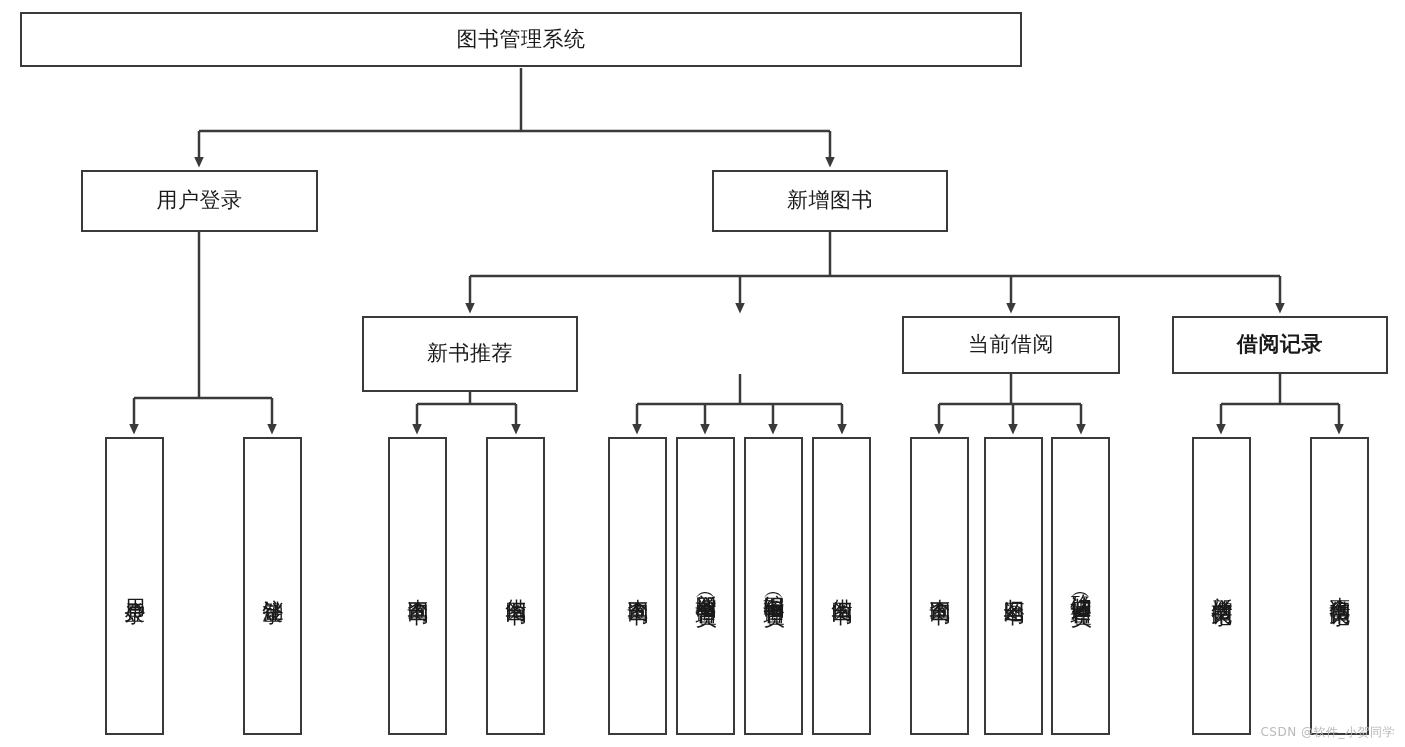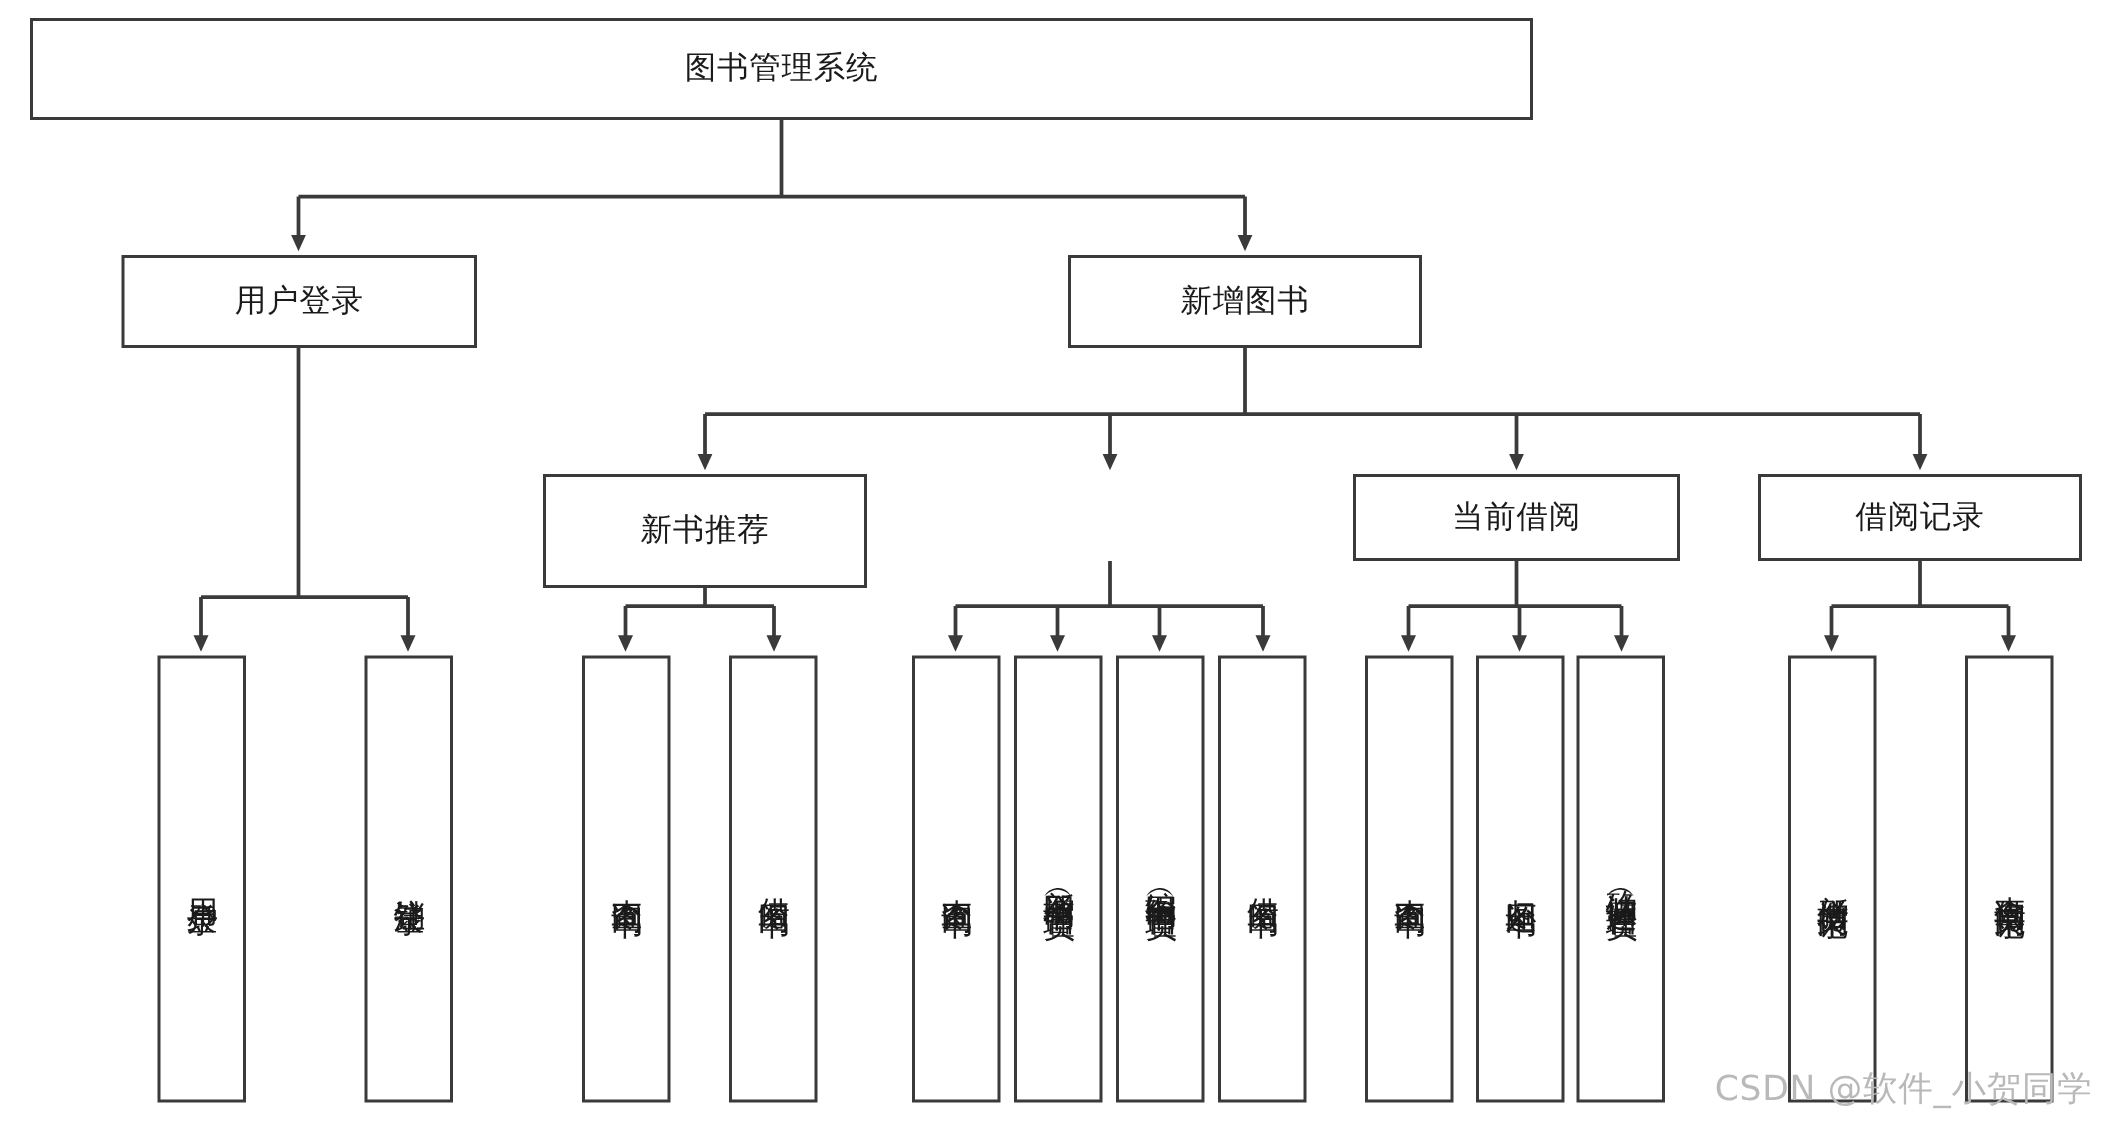--- a/index.html
+++ b/index.html
@@ -55,21 +55,21 @@
     text-orientation: upright;
     font-size: 21px;
     line-height: 1.28;
     letter-spacing: 2px;
     white-space: pre;
   }
   #watermark {
     position: absolute;
     right: 10px;
     bottom: 6px;
-    font-size: 23px;
+    font-size: 12px;
     color: #b9b9b9;
     letter-spacing: 0.5px;
     white-space: pre;
     pointer-events: none;
   }
 </style>
 </head>
 <body>
 
 <div id="diagram-root">
@@ -120,21 +120,21 @@
       <path d="M1013,404 L1013,425" marker-end="url(#arrow)"></path>
       <path d="M1081,404 L1081,425" marker-end="url(#arrow)"></path>
 
       <path d="M1280,374 L1280,404"></path>
       <path d="M1221,404 L1339,404"></path>
       <path d="M1221,404 L1221,425" marker-end="url(#arrow)"></path>
       <path d="M1339,404 L1339,425" marker-end="url(#arrow)"></path>
     </g>
   </svg>
 
-  <div class="node horizontal" style="left: 20px; top: 12px; width: 1002px; height: 68px;">
+  <div class="node horizontal" style="left: 20px; top: 12px; width: 1002px; height: 55px;">
     <span class="label">图书管理系统</span>
   </div>
 
   <div class="node horizontal" style="left: 81px; top: 170px; width: 237px; height: 62px;">
     <span class="label">用户登录</span>
   </div>
 
   <div class="node horizontal" style="left: 712px; top: 170px; width: 236px; height: 62px;">
     <span class="label">新增图书</span>
   </div>
@@ -145,21 +145,21 @@
   <div class="node vertical" style="left: 243px; top: 437px; width: 59px; height: 298px;">
     <span class="label">注销登录</span>
   </div>
 
   <div class="node horizontal" style="left: 362px; top: 316px; width: 216px; height: 76px;">
     <span class="label">新书推荐</span>
   </div>
   <div class="node horizontal" style="left: 902px; top: 316px; width: 218px; height: 58px;">
     <span class="label">当前借阅</span>
   </div>
-  <div class="node horizontal" style="left: 1172px; top: 316px; width: 216px; height: 58px;">
+  <div class="node horizontal" style="left: 1172px; top: 316px; width: 216px; height: 58px; font-weight: bold;">
     <span class="label">借阅记录</span>
   </div>
 
   <div class="node vertical" style="left: 388px; top: 437px; width: 59px; height: 298px;">
     <span class="label">查询图书</span>
   </div>
   <div class="node vertical" style="left: 486px; top: 437px; width: 59px; height: 298px;">
     <span class="label">借阅图书</span>
   </div>
 

